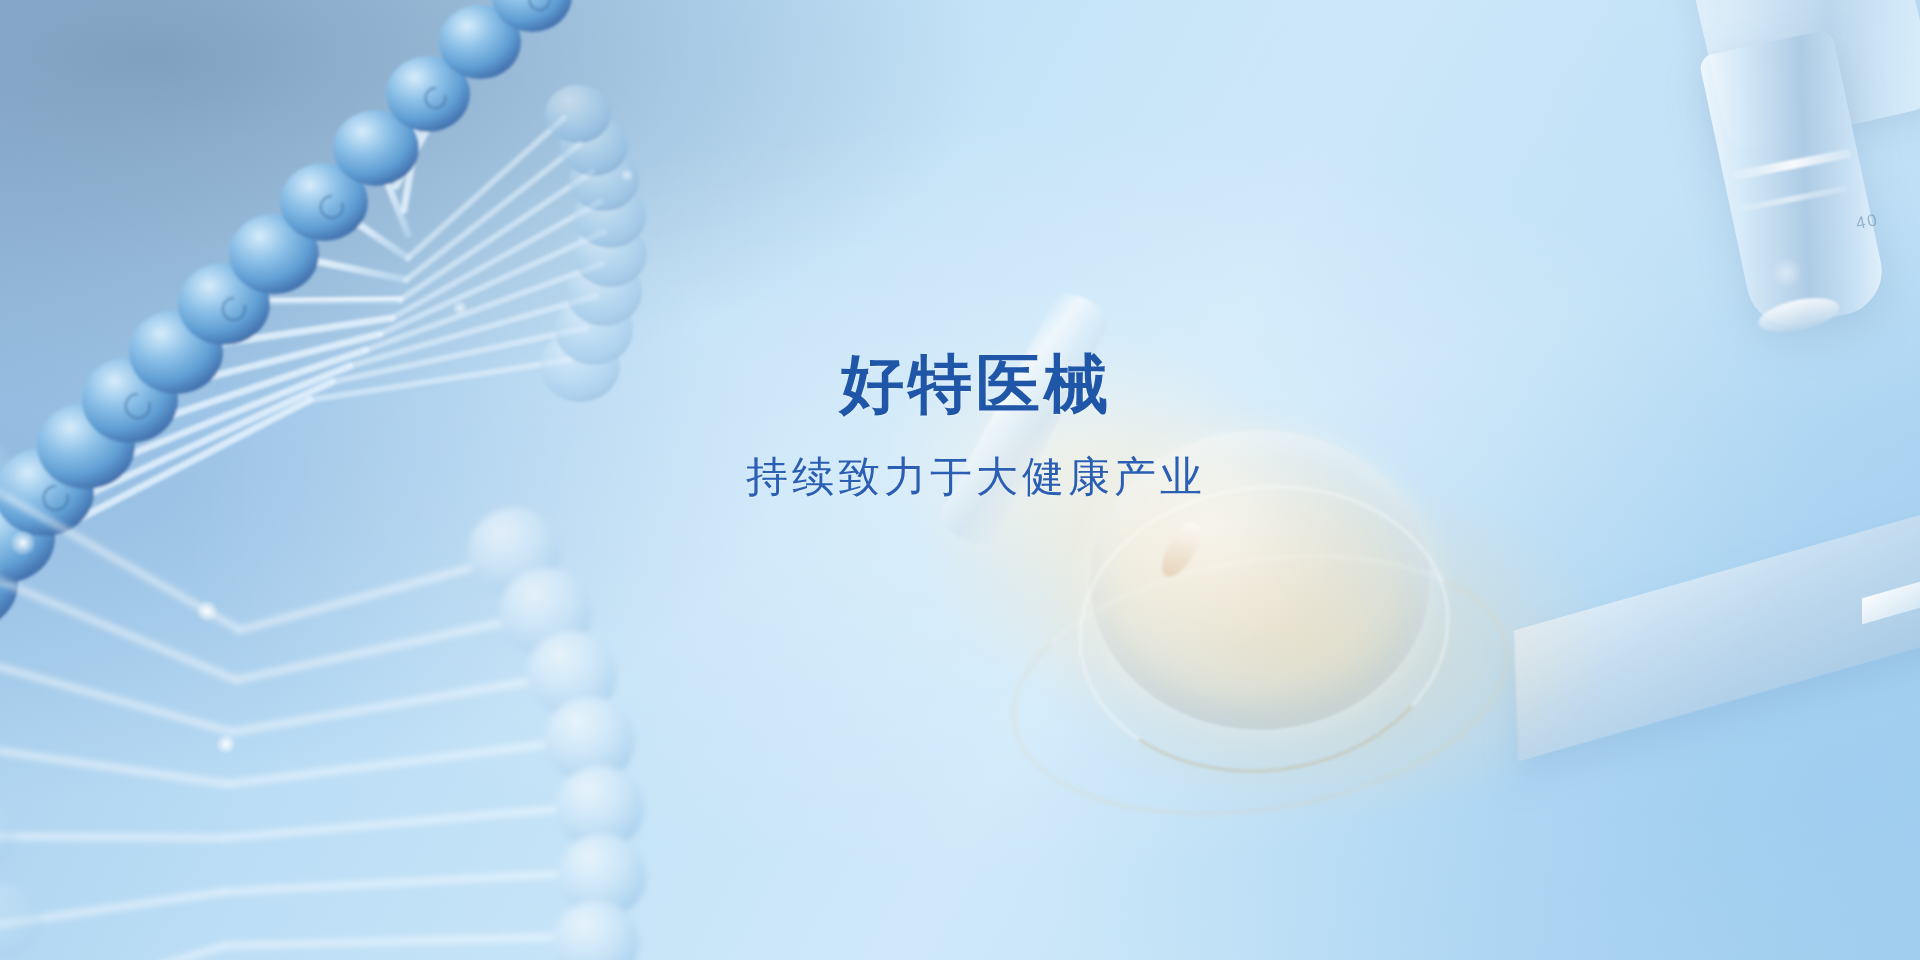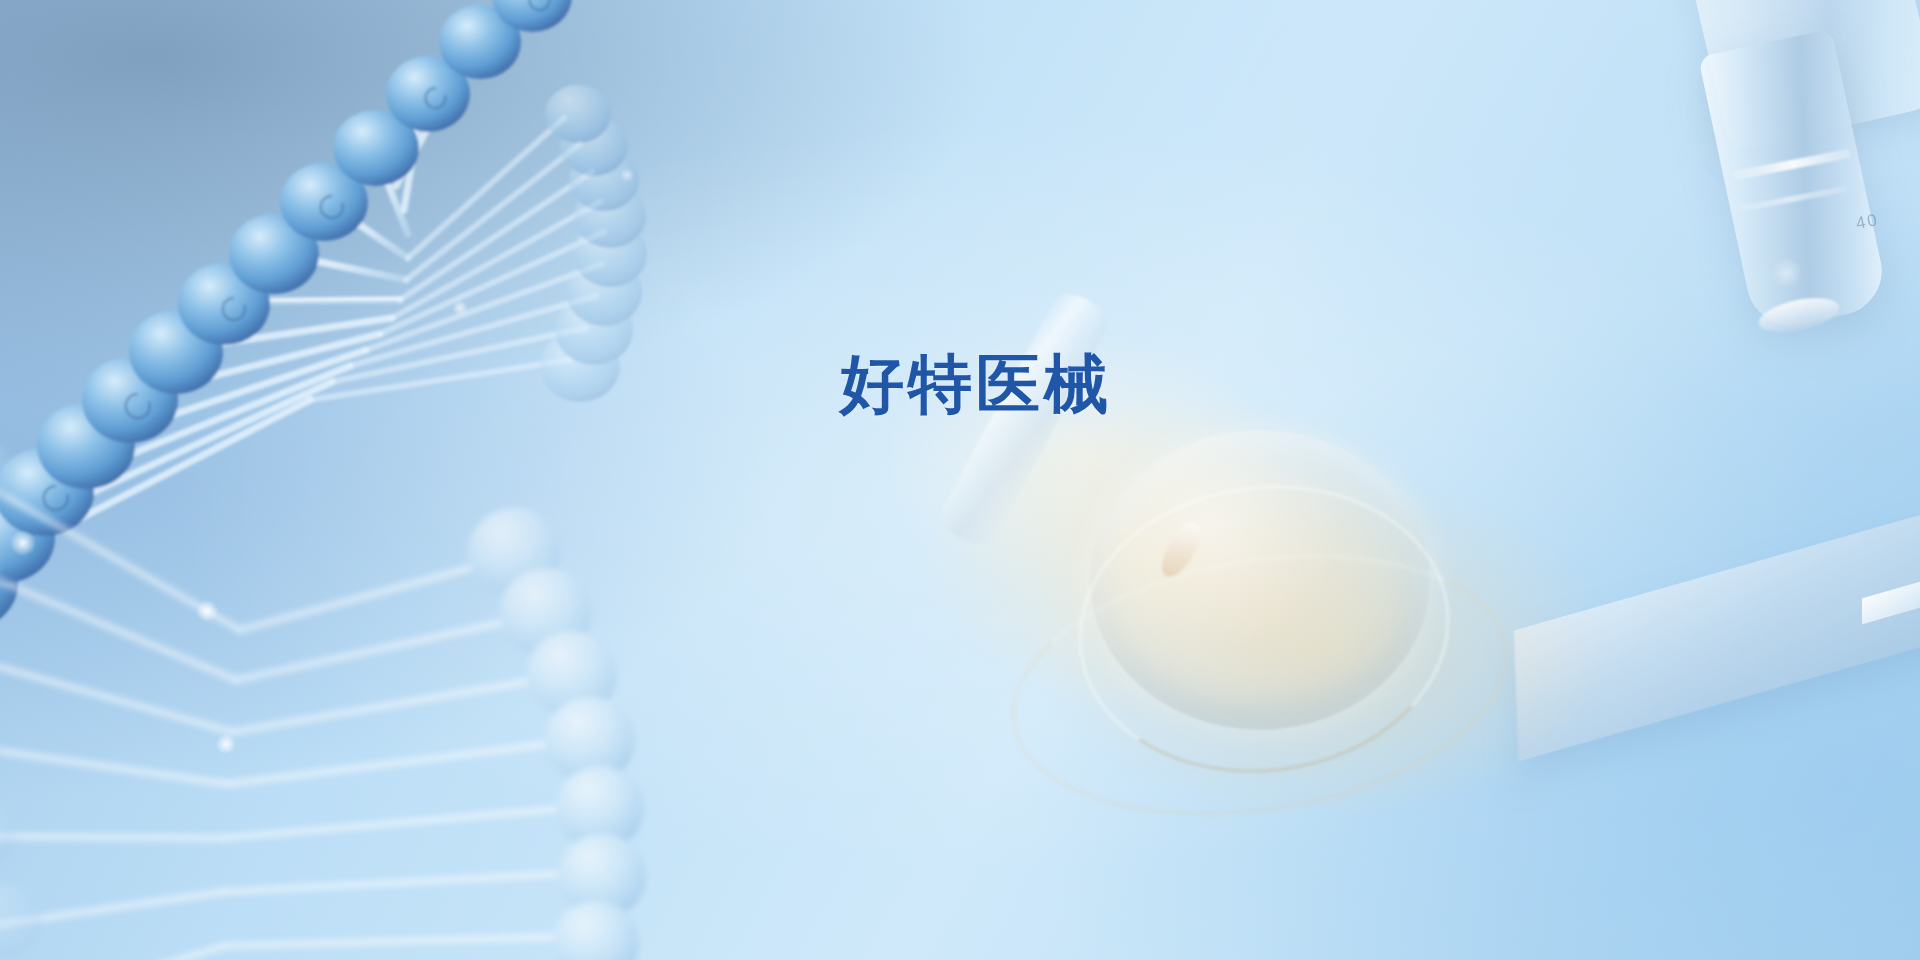--- a/index.html
+++ b/index.html
@@ -368,15 +368,16 @@
   <div class="bokeh" style="left:196px; top:600px; width:22px; height:22px;"></div>
   <div class="bokeh" style="left:216px; top:734px; width:20px; height:20px;"></div>
   <div class="bokeh" style="left:452px; top:300px; width:16px; height:16px; opacity:.75;"></div>
   <div class="bokeh" style="left:620px; top:168px; width:14px; height:14px; opacity:.6;"></div>
   <div class="bokeh" style="left:1772px;top:258px; width:30px; height:30px; opacity:.5;"></div>
 
   <div class="haze"></div>
 
   <div class="hero-copy">
     <div class="title">好特医械</div>
+    <div class="subtitle">持续致力于大健康产业</div>
   </div>
 
 </div>
 
 </body></html>

